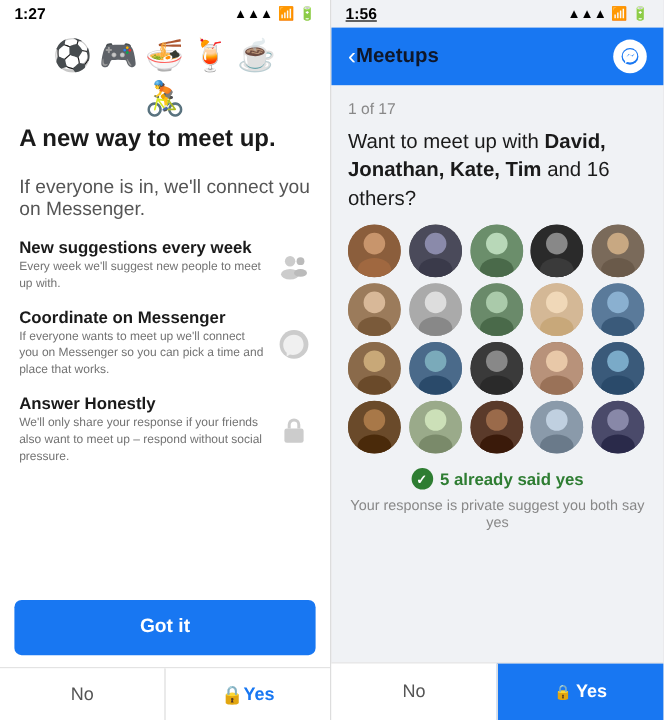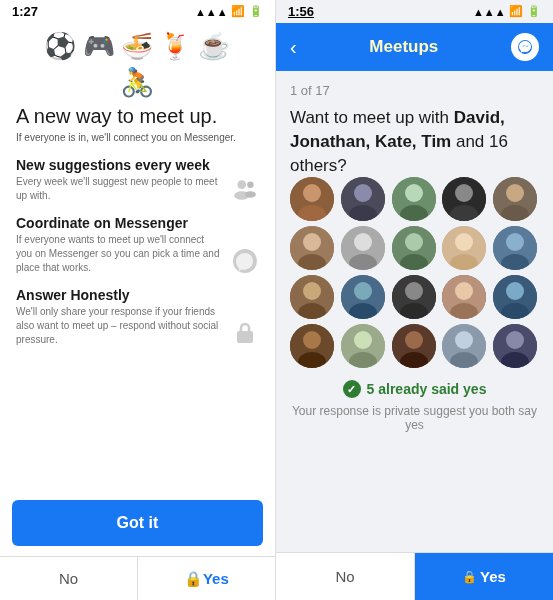--- a/index.html
+++ b/index.html
@@ -53,32 +53,32 @@
       font-size: 28px;
       padding: 2px 0 6px;
     }
     .left-content {
       padding: 0 16px;
       flex: 1;
       overflow: hidden;
     }
     .main-title {
       font-size: 20px;
-      font-weight: 400;
+      font-weight: 700;
       color: #1a1a1a;
-      margin-bottom: 4px;
+      margin-bottom: 20px;
     }
     .main-subtitle {
-      font-size: 10px;
+      font-size: 16px;
       color: #555;
       margin-bottom: 14px;
     }
     .feature-item {
       display: flex;
-      align-items: flex-end;
+      align-items: center;
       margin-bottom: 12px;
       position: relative;
     }
     .feature-text { flex: 1; padding-right: 8px; }
     .feature-title {
       font-size: 14px;
       font-weight: 700;
       color: #1a1a1a;
       margin-bottom: 2px;
     }
@@ -153,23 +153,23 @@
       background: #1877f2;
       display: flex;
       align-items: center;
       justify-content: space-between;
       padding: 10px 14px;
       color: #fff;
     }
     .right-header-title {
       font-size: 17px;
       font-weight: 600;
-      color: #fef9c3;
+      color: #0f172a;
       flex: 1;
-      text-align: center;
+      text-align: left;
     }
     .back-arrow {
       font-size: 20px;
       color: #fff;
       font-weight: 300;
     }
     .messenger-icon {
       width: 28px;
       height: 28px;
       background: #fff;
@@ -190,20 +190,21 @@
     .counter-text {
       text-align: left;
       color: #888;
       font-size: 13px;
       margin-bottom: 8px;
     }
     .question-text {
       font-size: 17px;
       color: #1a1a1a;
       line-height: 1.4;
+      margin-bottom: 10px;
     }
     .question-text strong { font-weight: 700; }
     .avatars-grid {
       display: grid;
       grid-template-columns: repeat(5, 1fr);
       gap: 5px;
       margin-bottom: 8px;
     }
     .avatar-circle {
       width: 44px;

